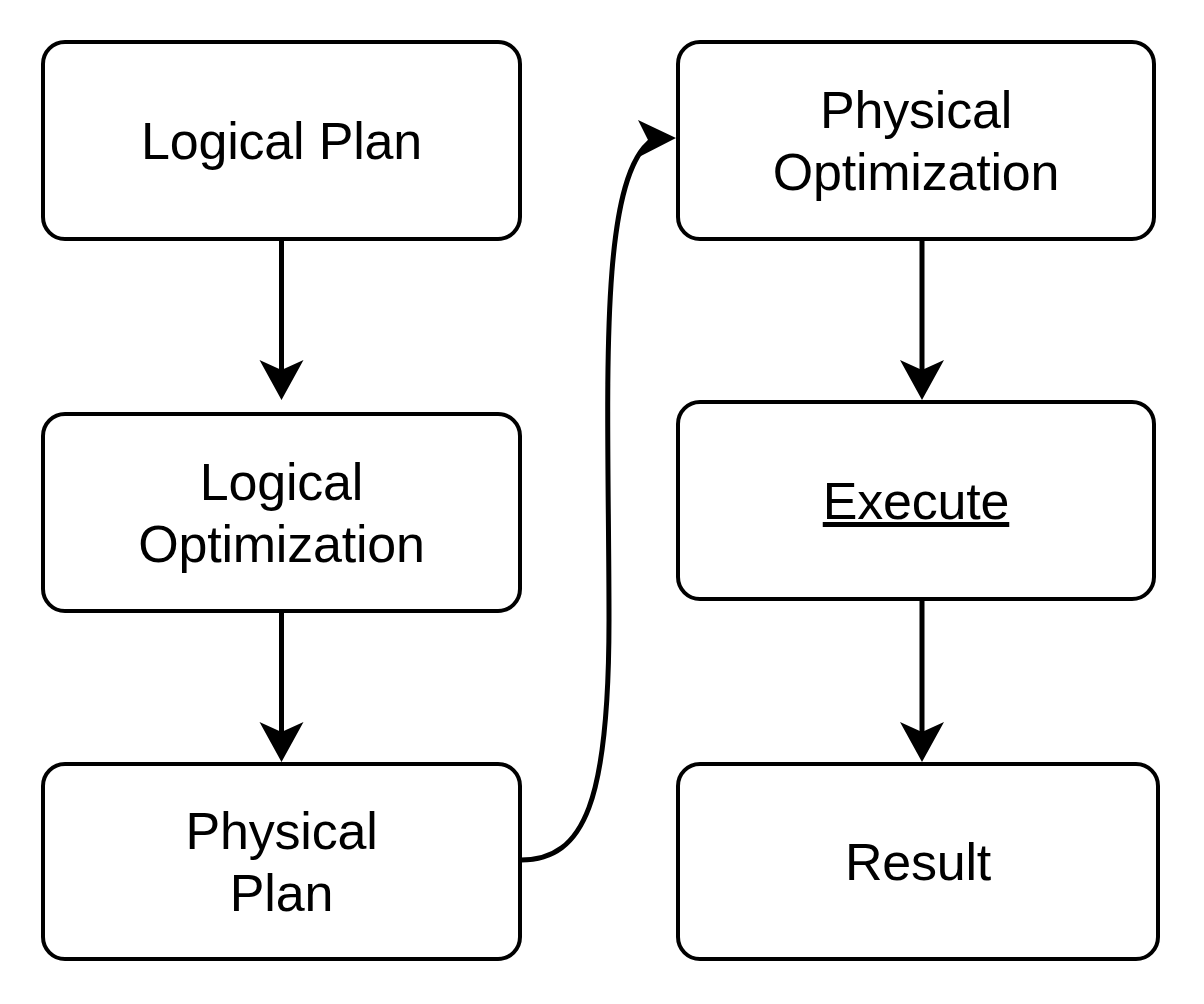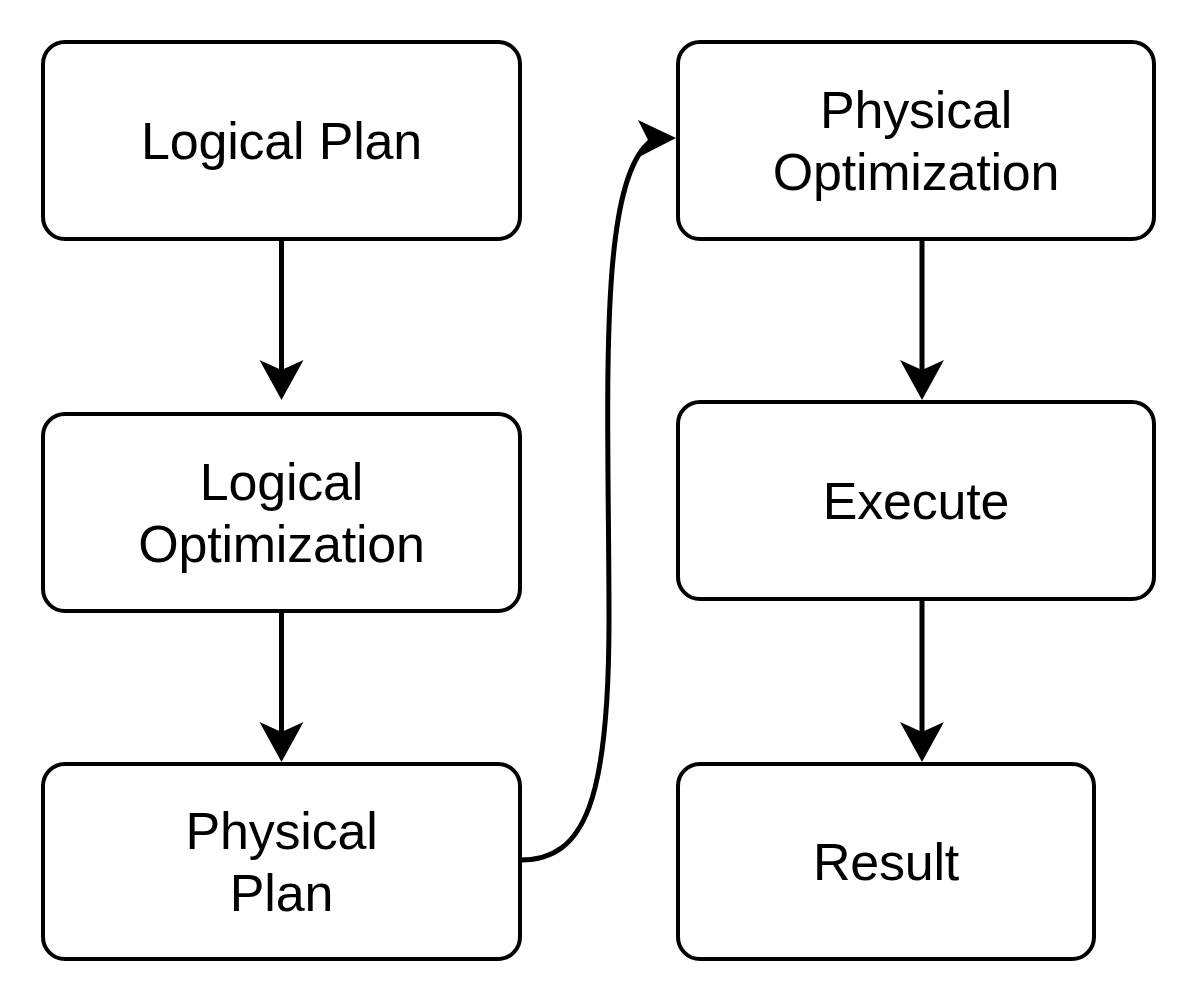--- a/index.html
+++ b/index.html
@@ -47,22 +47,22 @@
     font-weight: 400;
     letter-spacing: -0.2px;
     white-space: pre-line;
     padding: 0 8px;
   }
   
   #node-logical-plan        { left: 41px;  top: 40px;  width: 481px; height: 201px; }
   #node-logical-opt         { left: 41px;  top: 412px; width: 481px; height: 201px; }
   #node-physical-plan       { left: 41px;  top: 762px; width: 481px; height: 199px; }
   #node-physical-opt        { left: 676px; top: 40px;  width: 480px; height: 201px; }
-  #node-execute             { left: 676px; top: 400px; width: 480px; height: 201px; }
-  #node-result              { left: 676px; top: 762px; width: 420px; height: 199px; }
+  #node-execute             { left: 676px; top: 400px; width: 480px; height: 201px; text-decoration: underline; }
+  #node-result              { left: 676px; top: 762px; width: 484px; height: 199px; }
 </style>
 </head>
 <body>
 
 <div id="diagram-root">
 
   <svg id="edge-layer" viewBox="0 0 1204 1004" width="1204" height="1004" xmlns="http://www.w3.org/2000/svg">
 
     <g>
       <line x1="281.5" y1="241" x2="281.5" y2="378" stroke="#000000" stroke-width="5"></line>

